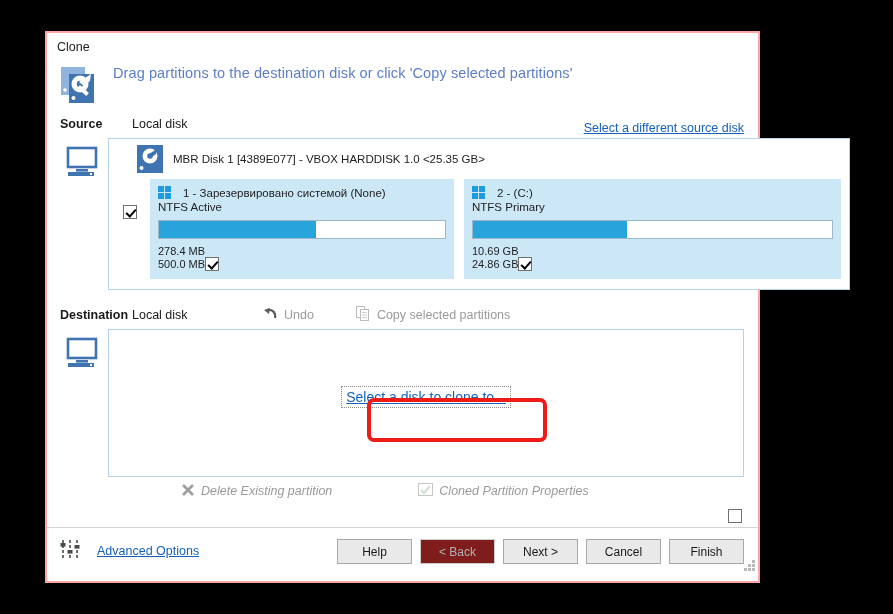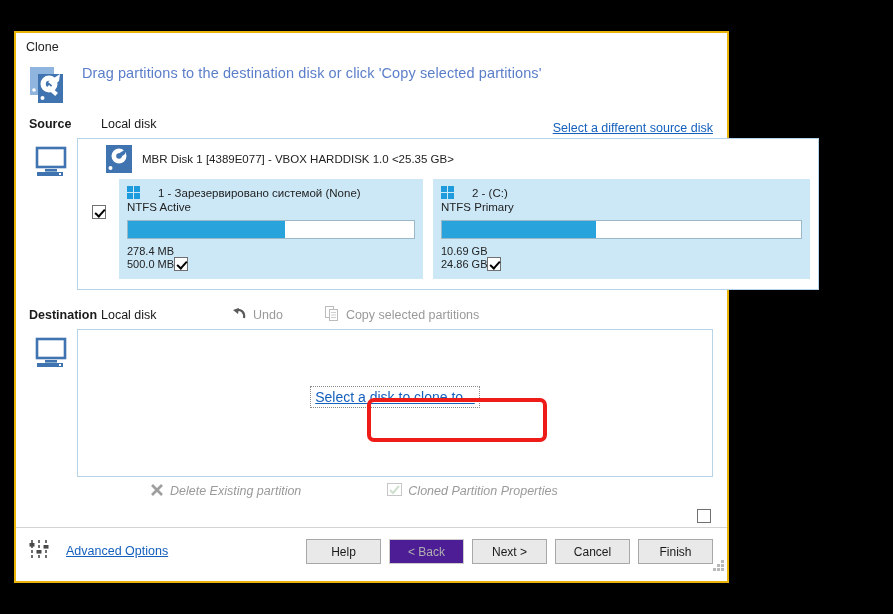--- a/index.html
+++ b/index.html
@@ -8,26 +8,26 @@
     background: #000000;
     width: 893px;
     height: 614px;
     overflow: hidden;
     font-family: "Liberation Sans", sans-serif;
   }
 
   
   #window {
     position: absolute;
-    left: 14px;
+    left: 45px;
     top: 31px;
     width: 715px;
     height: 552px;
     background: #ffffff;
-    border: 2px solid #eab308;
+    border: 2px solid #fca5a5;
     box-sizing: border-box;
   }
 
   
   .titlebar {
     height: 26px;
     padding: 7px 0 0 10px;
     box-sizing: border-box;
     font-size: 12.5px;
     color: #222222;
@@ -138,21 +138,21 @@
     background: #cce8f7;
     box-sizing: border-box;
     padding: 7px 8px 8px 8px;
   }
   .part.p1 { width: 304px; }
   .part.p2 { width: 377px; }
 
   .part-title {
     display: flex;
     align-items: center;
-    gap: 18px;
+    gap: 12px;
     font-size: 11.5px;
     color: #222222;
   }
   .win-logo {
     width: 13px; height: 13px;
     flex: 0 0 auto;
     display: grid;
     grid-template-columns: 1fr 1fr;
     grid-template-rows: 1fr 1fr;
     gap: 1.5px;
@@ -286,21 +286,21 @@
     border: 1px solid #a8a8a8;
     background: #e9e9e9;
     font-size: 12px;
     color: #1a1a1a;
     font-family: "Liberation Sans", sans-serif;
     cursor: pointer;
     line-height: 23px;
     text-align: center;
     box-sizing: border-box;
   }
-  .btn.disabled { color: #b0b0b0; background: #4c1d95; border-color: #cccccc; }
+  .btn.disabled { color: #b0b0b0; background: #7f1d1d; border-color: #cccccc; }
 
   .grip {
     position: absolute;
     right: 3px; bottom: 3px;
     width: 11px; height: 11px;
     display: grid;
     grid-template-columns: repeat(3, 1fr);
     grid-template-rows: repeat(3, 1fr);
     gap: 1px;
   }

